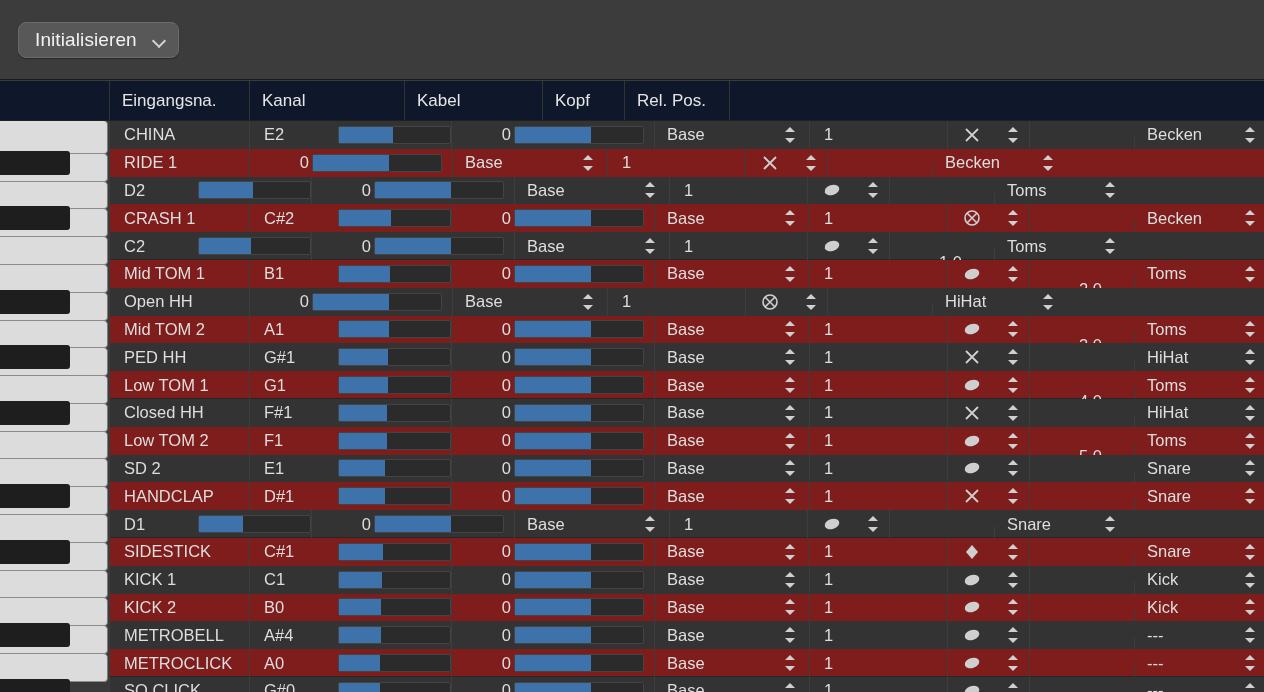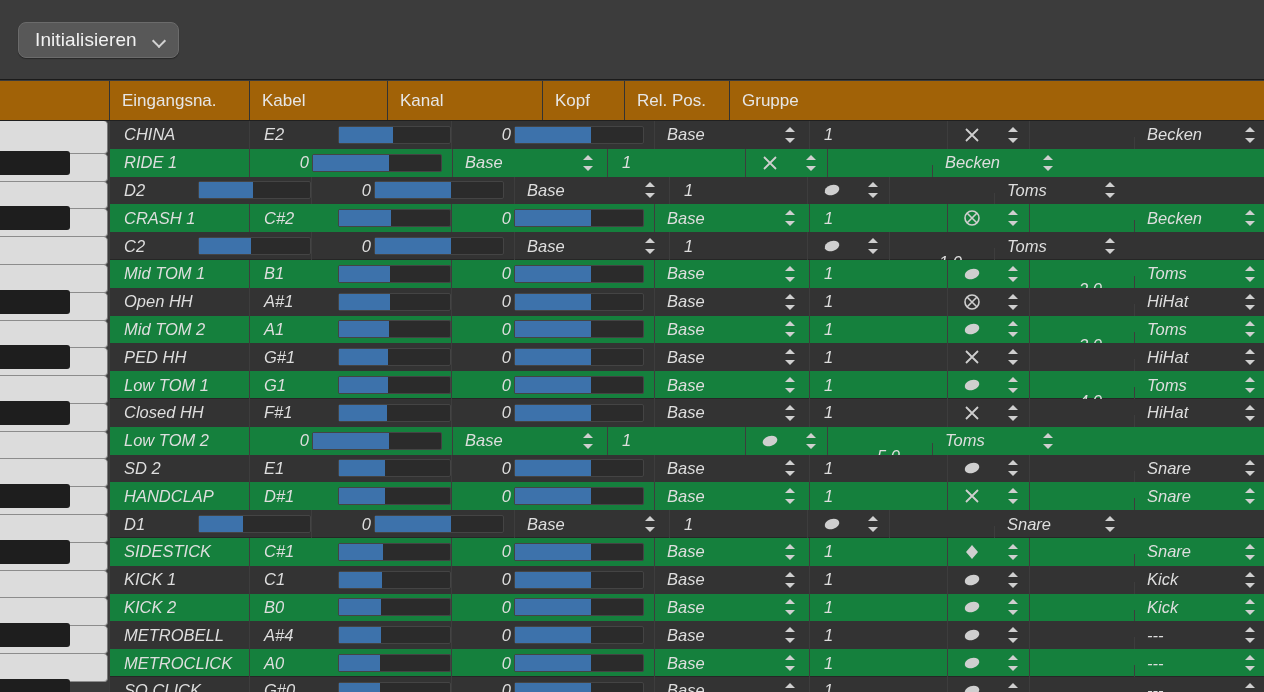--- a/index.html
+++ b/index.html
@@ -35,21 +35,21 @@
   .chev-dn::before {
     content: ""; position: absolute; left: 1px; top: 2px;
     width: 8px; height: 8px;
     border-right: 2px solid #d2d2d2; border-bottom: 2px solid #d2d2d2;
     transform: rotate(45deg);
   }
 
   
   .col-header {
     position: absolute; left: 0; top: 81px; width: 1264px; height: 40px;
-    background: #a16207;
+    background: #0f172a;
     border-bottom: 1px solid #202020;
     display: flex;
   }
   .col-header .hc {
     height: 100%; display: flex; align-items: center;
     padding-left: 12px;
     font-size: 17px; color: #e6e6e6;
     border-right: 1px solid #333;
     overflow: hidden; white-space: nowrap;
   }
@@ -65,28 +65,27 @@
   .w-kab  { width: 138px; }
   .w-kopf { width: 82px; }
   .w-rel  { width: 105px; }
   .w-grp  { width: 129px; }
 
   
   .grid {
     position: absolute; left: 0; top: 121px; width: 1264px; height: 571px;
     background: #333333;
     overflow: hidden;
-    font-style: italic;
   }
   .row {
     position: relative; display: flex; height: 27.8px; width: 1264px;
     align-items: center;
   }
   .row.alt  { background: #333333; }
-  .row.alt2 { background: #15803d; }
+  .row.alt2 { background: #7f1d1d; }
   .row.sep { box-shadow: inset 0 -1px 0 #262626; }
 
   .cell {
     height: 100%; display: flex; align-items: center;
     border-right: 1px solid #3d3d3d;
     font-size: 16.5px; color: #dedede;
     white-space: nowrap; overflow: hidden;
     padding-left: 12px;
   }
   .cell.nobord { border-right: none; }
@@ -184,25 +183,24 @@
   <div class="toolbar">
     <div class="init-button">
       <span class="lbl">Initialisieren</span>
       <span class="chev-dn"></span>
     </div>
   </div>
 
   <div class="col-header" id="colheader">
       <div class="hc w-key"></div>
       <div class="hc w-in">Eingangsna.</div>
+      <div class="hc w-kan">Kanal</div>
       <div class="hc w-kab">Kabel</div>
-      <div class="hc w-kan">Kanal</div>
       <div class="hc w-kopf">Kopf</div>
       <div class="hc w-rel">Rel. Pos.</div>
-      <div class="hc w-grp last">Gruppe</div>
     </div>
 
   <div class="grid" id="grid">
       <div class="row alt">
         <div class="pianocell"></div>
         <div class="cell c-in">CHINA</div>
         <div class="cell c-out">
           <span class="note">E2</span>
           <div class="trk">
             <div class="fill" style="width: 49%; background: rgb(61, 114, 171);"></div>
@@ -398,26 +396,20 @@
           <span>2,0</span>
         </div>
         <div class="cell c-grp nobord">
           <span>Toms</span>
           <span class="stepper"></span>
         </div>
       </div>
       <div class="row alt">
         <div class="pianocell"></div>
         <div class="cell c-in">Open HH</div>
-        <div class="cell c-out">
-          <span class="note">A#1</span>
-          <div class="trk">
-            <div class="fill" style="width: 46%; background: rgb(61, 114, 171);"></div>
-          </div>
-        </div>
         <div class="cell c-vel">
           <span class="num">0</span>
           <div class="trk">
             <div class="fill" style="width: 59%; background: rgb(61, 114, 171);"></div>
           </div>
         </div>
         <div class="cell c-kan">
           <span>Base</span>
           <span class="stepper"></span>
         </div>
@@ -575,20 +567,26 @@
         </div>
         <div class="cell c-rel"></div>
         <div class="cell c-grp nobord">
           <span>HiHat</span>
           <span class="stepper"></span>
         </div>
       </div>
       <div class="row alt2">
         <div class="pianocell"></div>
         <div class="cell c-in">Low TOM 2</div>
+        <div class="cell c-out">
+          <span class="note">F1</span>
+          <div class="trk">
+            <div class="fill" style="width: 43%; background: rgb(61, 114, 171);"></div>
+          </div>
+        </div>
         <div class="cell c-vel">
           <span class="num">0</span>
           <div class="trk">
             <div class="fill" style="width: 59%; background: rgb(61, 114, 171);"></div>
           </div>
         </div>
         <div class="cell c-kan">
           <span>Base</span>
           <span class="stepper"></span>
         </div>

